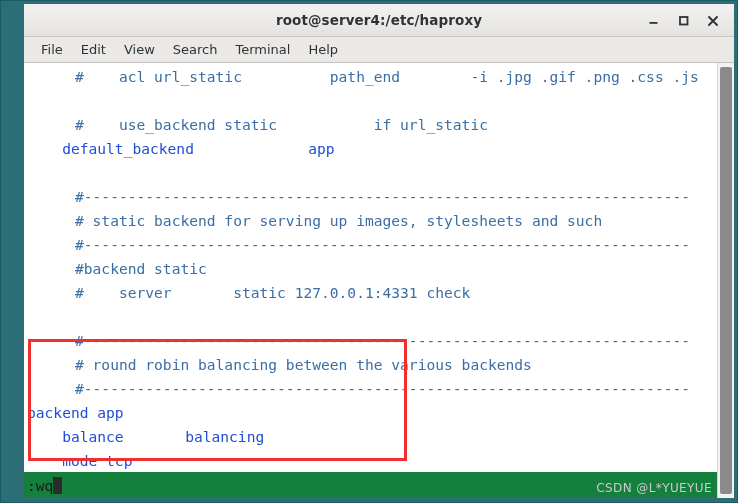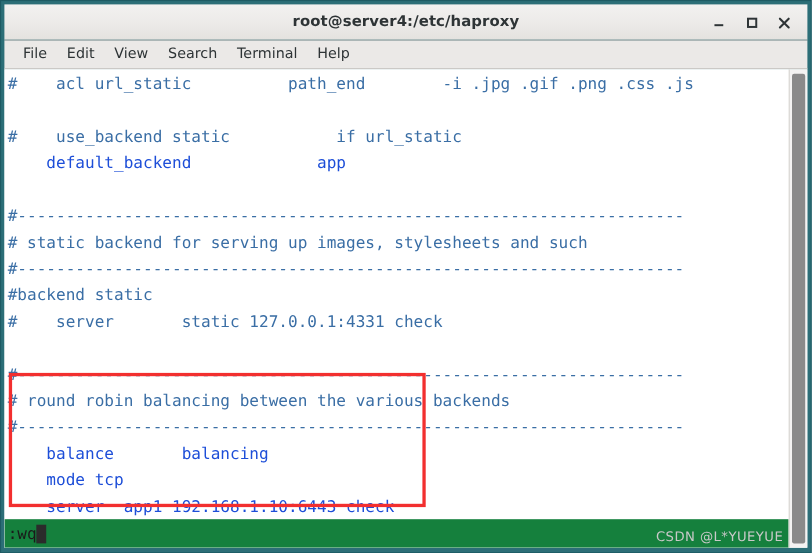--- a/index.html
+++ b/index.html
@@ -11,20 +11,21 @@
     font-family: "DejaVu Sans", sans-serif;
   }
   .window {
     position: relative;
     width: 738px;
     height: 503px;
     box-sizing: border-box;
     background: #2c6e77;
     border: 1px solid #1d5a63;
     overflow: hidden;
+    padding-left: 20px;
   }
   
   .titlebar {
     position: relative;
     height: 33px;
     box-sizing: border-box;
     background: linear-gradient(to bottom, #f2f1f0 0%, #eceae8 55%, #e4e2df 100%);
     border-bottom: 1px solid #c9c6c2;
     margin: 3px 3px 0 3px;
     display: flex;
@@ -98,21 +99,21 @@
   .line {
     font-family: "DejaVu Sans Mono", monospace;
     font-size: 14.6px;
     line-height: 24px;
     height: 24px;
     white-space: pre;
     color: #1d4ed8;
     padding-left: 3px;
     letter-spacing: 0px;
   }
-  .line.comment { color: #3a6ea5; }
+  .line.comment { color: #3a6ea5; margin-left: 48px; }
   
   .redbox {
     position: absolute;
     left: 4px;
     top: 276px;
     width: 379px;
     height: 122px;
     border: 3px solid #f22f2f;
     box-sizing: border-box;
     pointer-events: none;
@@ -221,20 +222,21 @@
           <div class="line"></div>
           <div class="line comment">#---------------------------------------------------------------------</div>
           <div class="line comment"># static backend for serving up images, stylesheets and such</div>
           <div class="line comment">#---------------------------------------------------------------------</div>
           <div class="line comment">#backend static</div>
           <div class="line comment">#    server       static 127.0.0.1:4331 check</div>
           <div class="line"></div>
           <div class="line comment">#---------------------------------------------------------------------</div>
           <div class="line comment"># round robin balancing between the various backends</div>
           <div class="line comment">#---------------------------------------------------------------------</div>
+          <div class="line">backend app</div>
           <div class="line">    balance       balancing</div>
           <div class="line">    mode tcp</div>
           <div class="line">    server  app1 192.168.1.10:6443 check</div>
         </div>
       <div class="redbox"></div>
     </div>
 
     <div class="statusline">
       <span class="cmd">:wq</span>
       <span class="cursor-block"></span>

